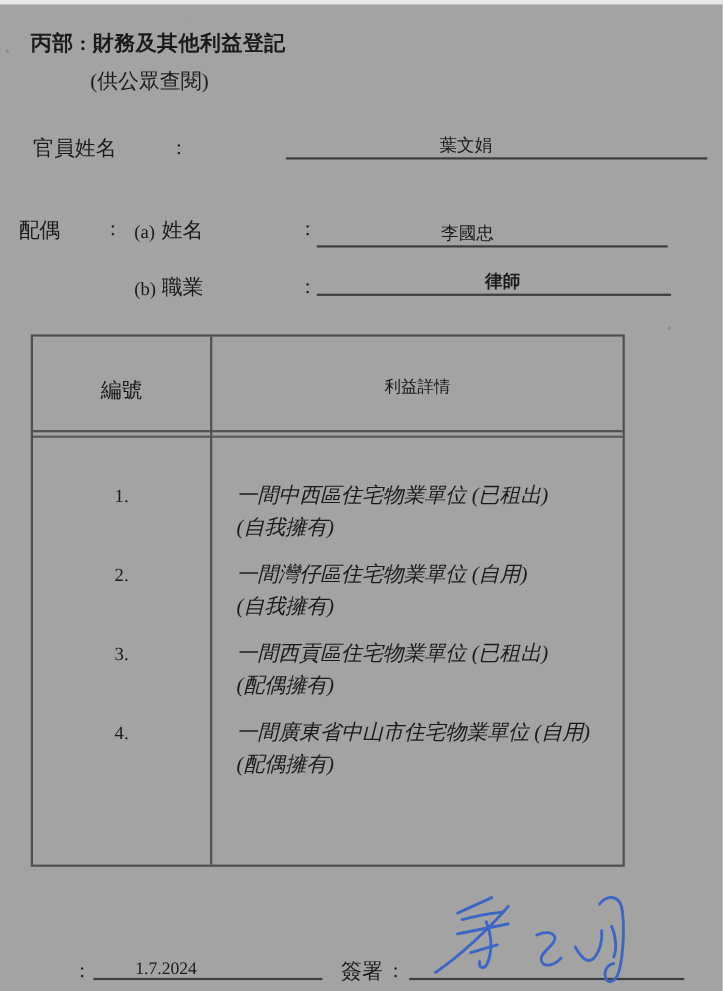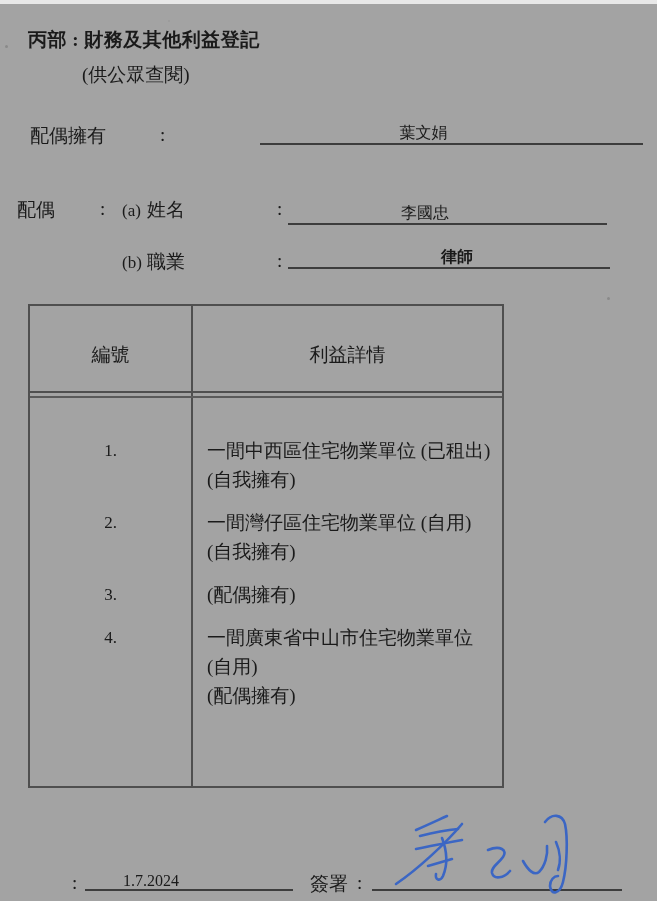--- a/index.html
+++ b/index.html
@@ -12,44 +12,44 @@
   .abs{position:absolute;}
   .t19{font-size:19px;line-height:22px;white-space:nowrap;}
   .t17{font-size:17px;line-height:22px;white-space:nowrap;}
   .title{font-weight:bold;letter-spacing:0.5px;}
   .ufield{
     position:absolute;border-bottom:2px solid #3d3d3d;
     text-align:center;font-size:16px;box-sizing:border-box;
     white-space:nowrap;
   }
   .tbl{
-    position:absolute;left:28px;top:300px;width:476px;height:484px;
+    position:absolute;left:28px;top:300px;width:540px;height:484px;
     border:2px solid #4f4f4f;box-sizing:border-box;
   }
   .tbl .vline{position:absolute;left:161px;top:0;bottom:0;width:2px;background:#4f4f4f;}
   .tbl .hsep1{position:absolute;left:0;right:0;top:85px;height:2px;background:#4f4f4f;}
   .tbl .hsep2{position:absolute;left:0;right:0;top:90px;height:2px;background:#5a5a5a;}
   .tbl .hcell-no{position:absolute;left:0;top:36px;width:161px;text-align:center;font-size:19px;}
-  .tbl .hcell-detail{position:absolute;left:163px;right:0;top:36px;text-align:center;font-size:19px;}
+  .tbl .hcell-detail{position:absolute;left:163px;right:0;top:36px;text-align:center;font-size:15px;}
   .tbody{position:absolute;left:0;right:0;top:92px;bottom:0;padding-top:38px;overflow:hidden;}
   .trow{display:flex;margin-bottom:14px;}
   .trow .no{width:161px;flex:0 0 161px;text-align:center;font-size:17px;line-height:29px;}
-  .trow .detail{flex:1;padding-left:16px;font-size:19px;line-height:29px;}
+  .trow .detail{flex:1;padding-left:24px;font-size:19px;line-height:29px;font-style:italic;}
   .speck{position:absolute;border-radius:50%;}
   .sig-svg{position:absolute;left:390px;top:795px;z-index:3;}
 </style>
 </head>
 <body>
 
 <div class="page">
 
   <div class="abs t19 title" style="left:28px;top:25px;">丙部 : 財務及其他利益登記</div>
   <div class="abs t19" style="left:82px;top:60px;">(供公眾查閱)</div>
 
-  <div class="abs t19" style="left:30px;top:121px;">配偶擁有</div>
+  <div class="abs t19" style="left:30px;top:121px;">官員姓名</div>
   <div class="abs t19" style="left:160px;top:120px;">:</div>
   <div class="ufield" style="left:260px;top:116px;width:383px;height:25px;line-height:25px;padding-right:56px;">
     <span>葉文娟</span>
   </div>
 
   <div class="abs t19" style="left:17px;top:195px;">配偶</div>
   <div class="abs t19" style="left:100px;top:194px;">:</div>
 
   <div class="abs t17" style="left:122px;top:196px;">(a)</div>
   <div class="abs t19" style="left:147px;top:195px;">姓名</div>
@@ -87,20 +87,21 @@
         <div class="no">2.</div>
         <div class="detail">
           <div>一間灣仔區住宅物業單位 (自用)</div>
           <div>(自我擁有)</div>
         </div>
       </div>
 
       <div class="trow">
         <div class="no">3.</div>
         <div class="detail">
+          <div>一間西貢區住宅物業單位 (已租出)</div>
           <div>(配偶擁有)</div>
         </div>
       </div>
 
       <div class="trow">
         <div class="no">4.</div>
         <div class="detail">
           <div>一間廣東省中山市住宅物業單位 (自用)</div>
           <div>(配偶擁有)</div>
         </div>

